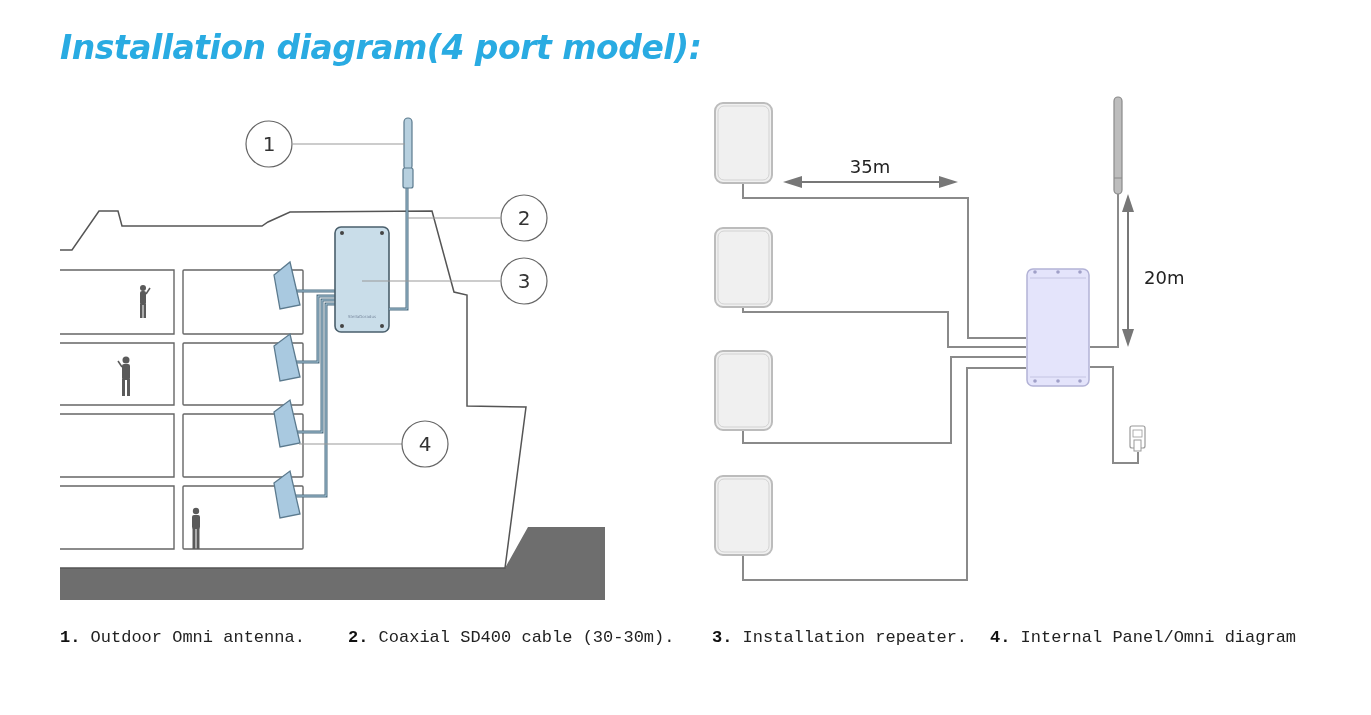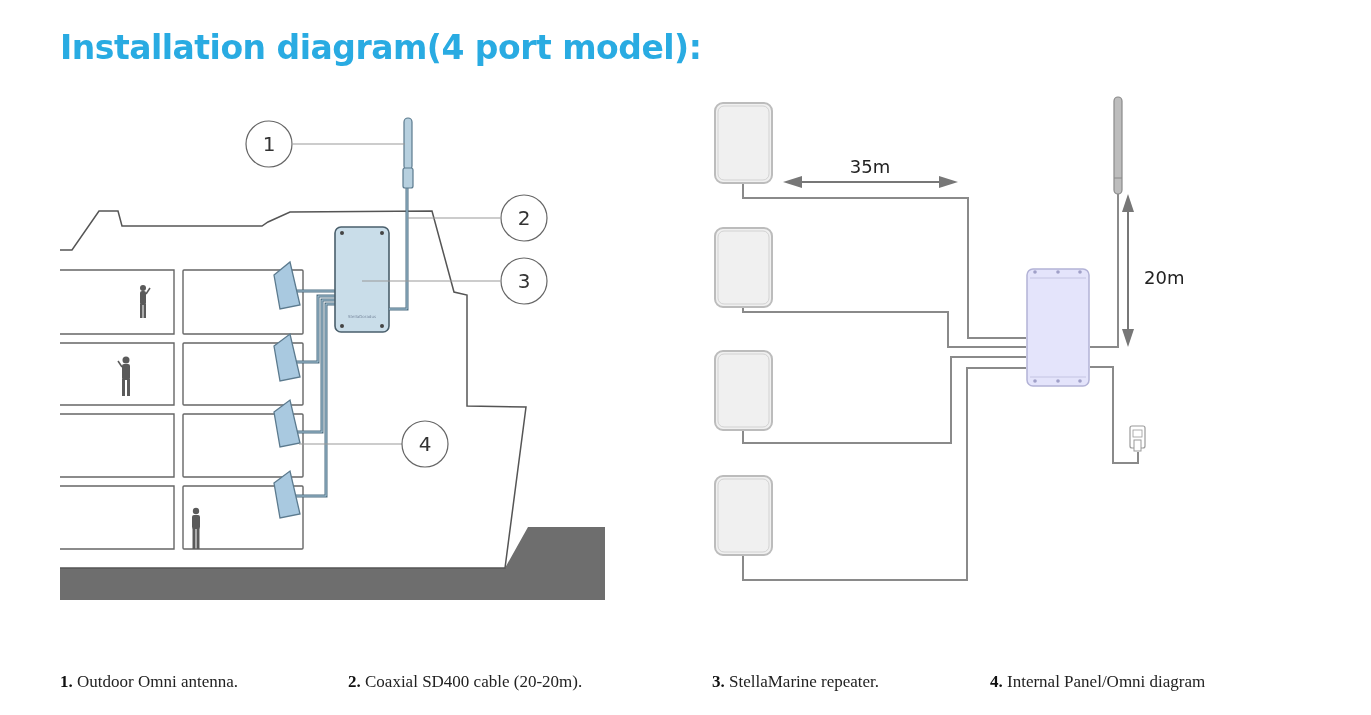--- a/index.html
+++ b/index.html
@@ -1,19 +1,19 @@
 <!DOCTYPE html>
 <html><head>
 <meta charset="utf-8">
 <style>
   html, body { margin:0; padding:0; background:#ffffff; }
   body { width:1371px; height:715px; position:relative; overflow:hidden; font-family:"Liberation Sans", sans-serif; }
-  .title { position:absolute; left:60px; top:28px; font-size:33px; font-weight:bold; color:#29abe2; font-family:"DejaVu Sans", sans-serif; letter-spacing:-0.5px; }
+  .title { position:absolute; left:60px; top:28px; font-size:33px; font-weight:bold; color:#29abe2; font-family:"DejaVu Sans", sans-serif; letter-spacing:-0.5px;font-style:italic; }
   svg { position:absolute; left:0; top:0; }
-  .caption { position:absolute; top:672px; font-size:17px; color:#222; font-family:Liberation Serif, serif; white-space:nowrap; }
+  .caption { position:absolute; top:628px; font-size:17px; color:#222; font-family:Liberation Mono, monospace; white-space:nowrap; }
   .caption b { font-weight:bold; color:#111; }
   .num-label { font-family:"DejaVu Sans", sans-serif; font-size:20px; fill:#333; }
   .dim-label { font-family:"DejaVu Sans", sans-serif; font-size:18px; fill:#222; }
 </style>
 </head>
 <body>
 
 <div class="title">Installation diagram(4 port model):</div>
 
 <svg width="1371" height="715" viewBox="0 0 1371 715">
@@ -179,20 +179,20 @@
       <polygon points="1128,347 1122,329 1134,329" fill="#777"></polygon>
       <text class="dim-label" x="1144" y="284">20m</text>
     </g>
   </g>
 </svg>
 
 <div class="caption" style="left:60px;">
   <b>1.</b><span> Outdoor Omni antenna.</span>
 </div>
 <div class="caption" style="left:348px;">
-  <b>2.</b><span> Coaxial SD400 cable (20-20m).</span>
+  <b>2.</b><span> Coaxial SD400 cable (30-30m).</span>
 </div>
 <div class="caption" style="left:712px;">
-  <b>3.</b><span> StellaMarine repeater.</span>
+  <b>3.</b><span> Installation repeater.</span>
 </div>
 <div class="caption" style="left:990px;">
   <b>4.</b><span> Internal Panel/Omni diagram</span>
 </div>
 
 </body></html>

